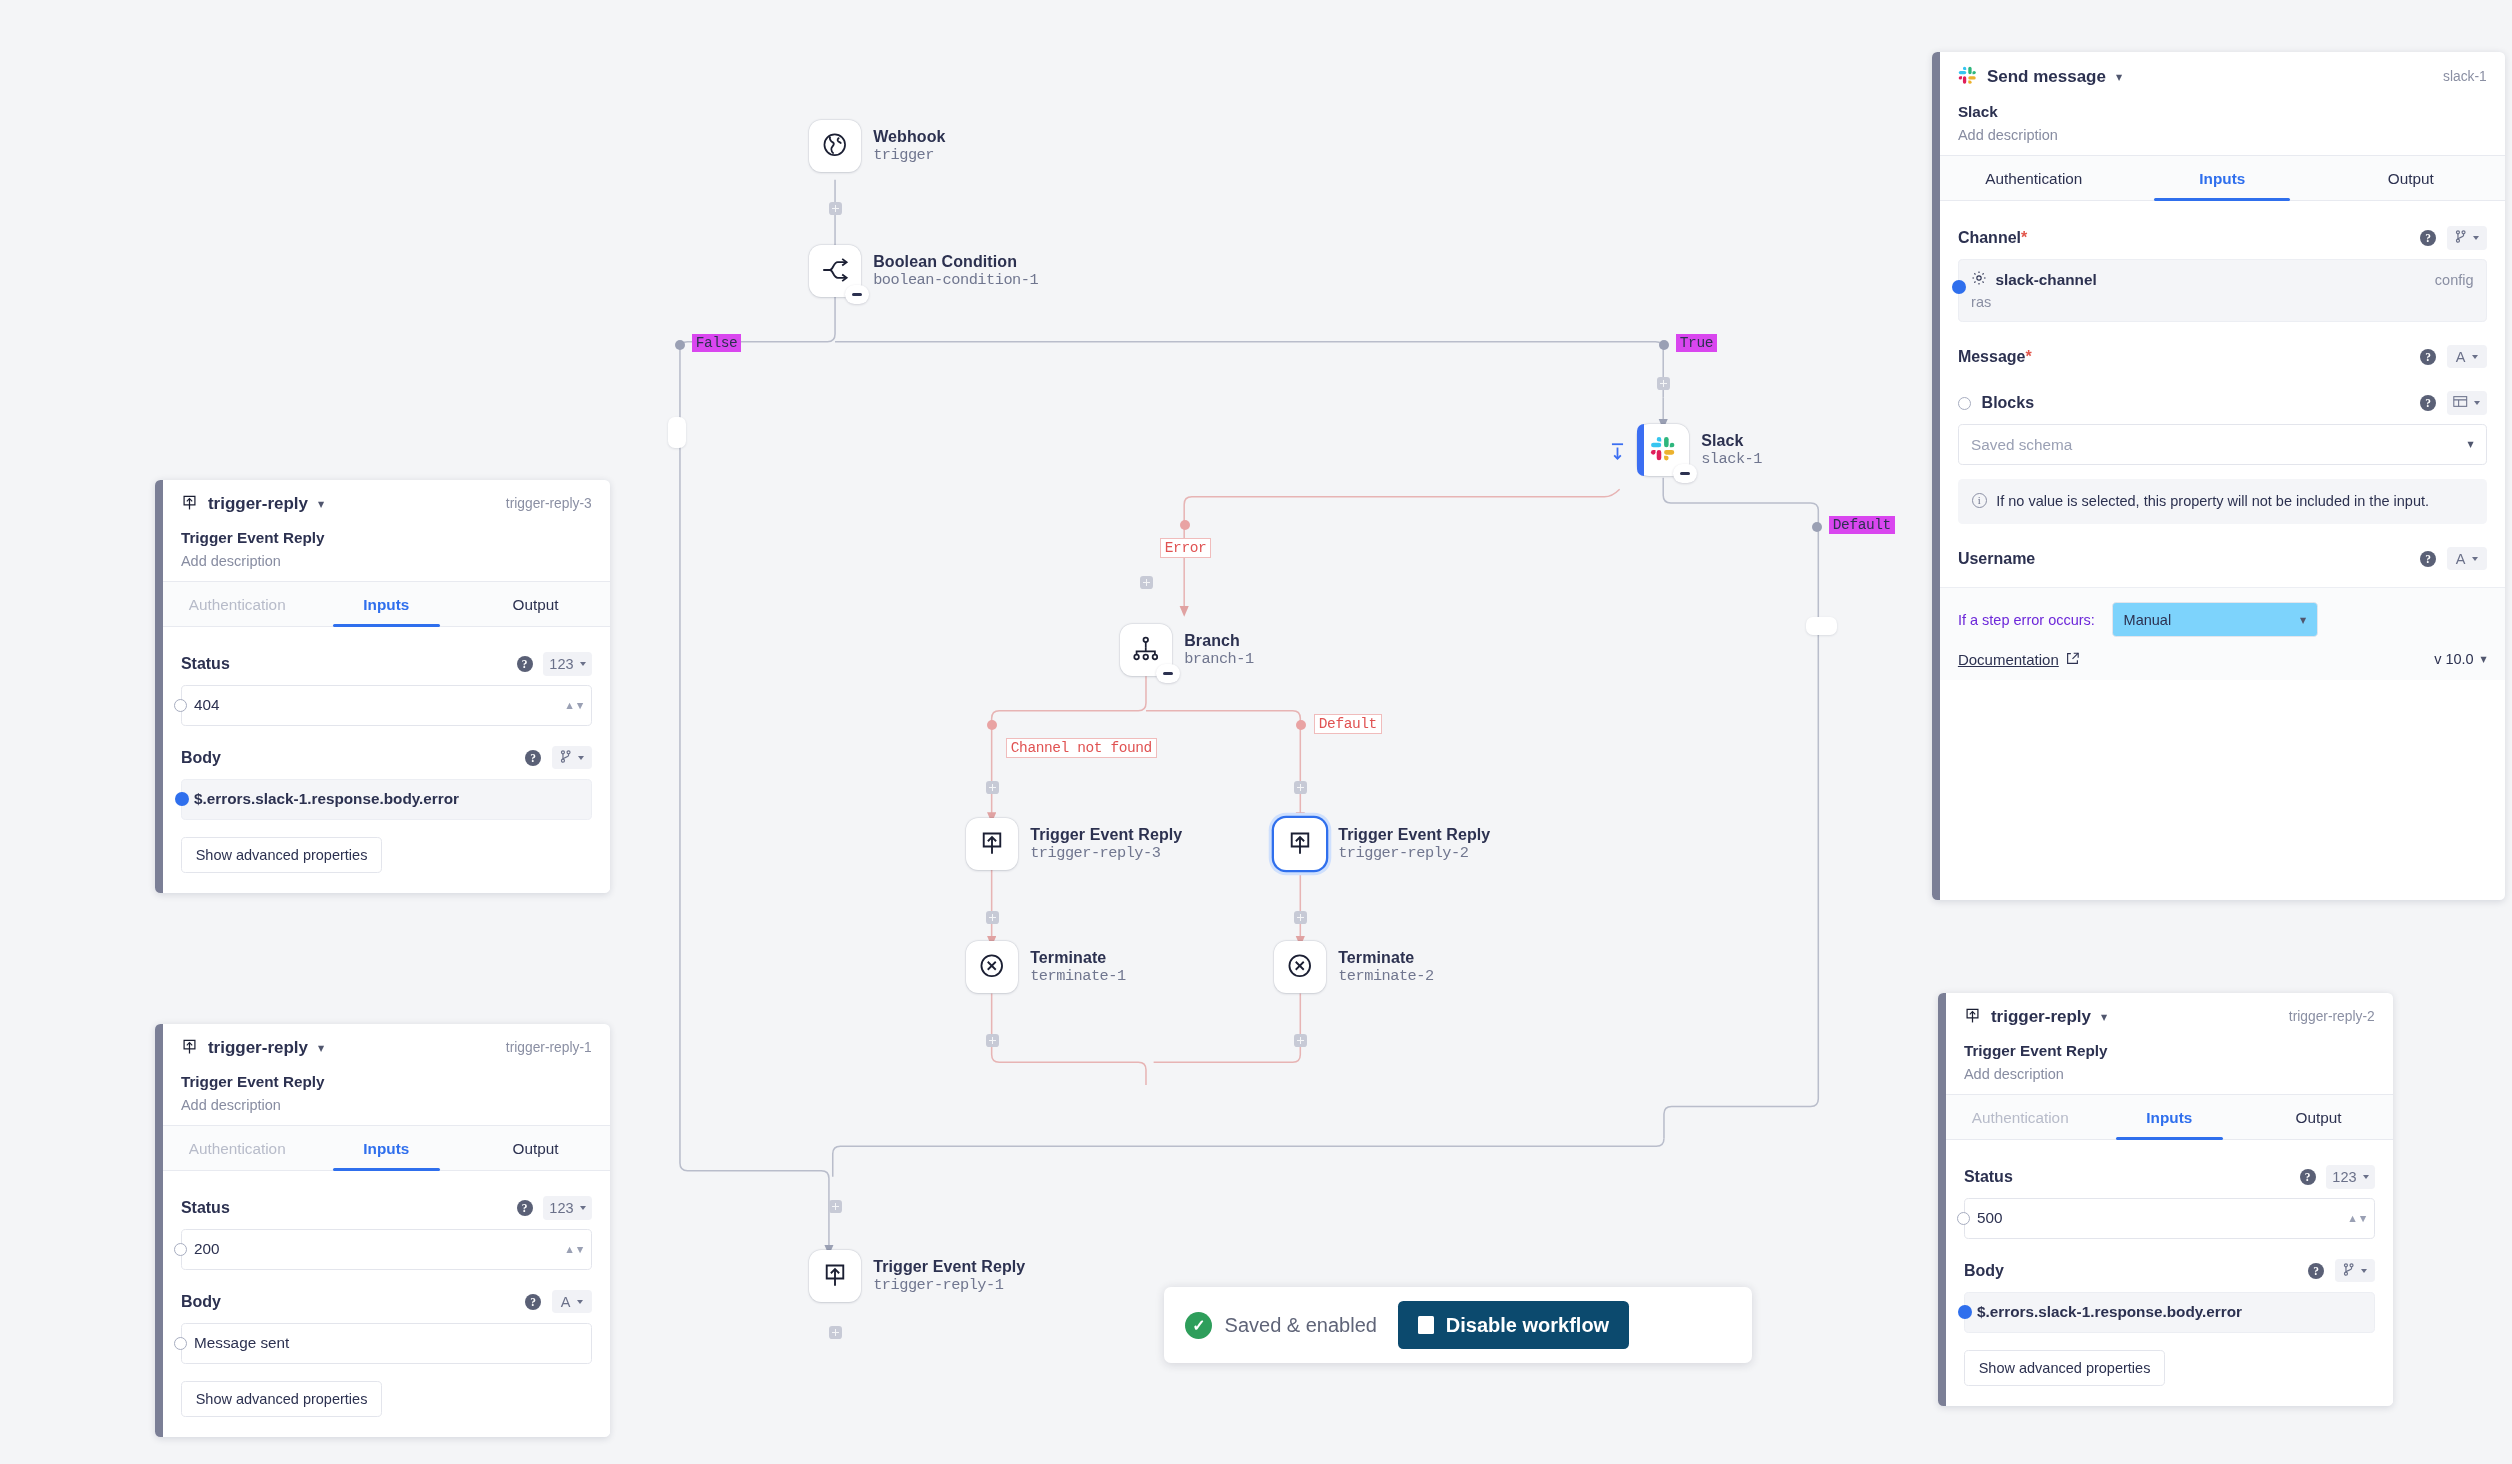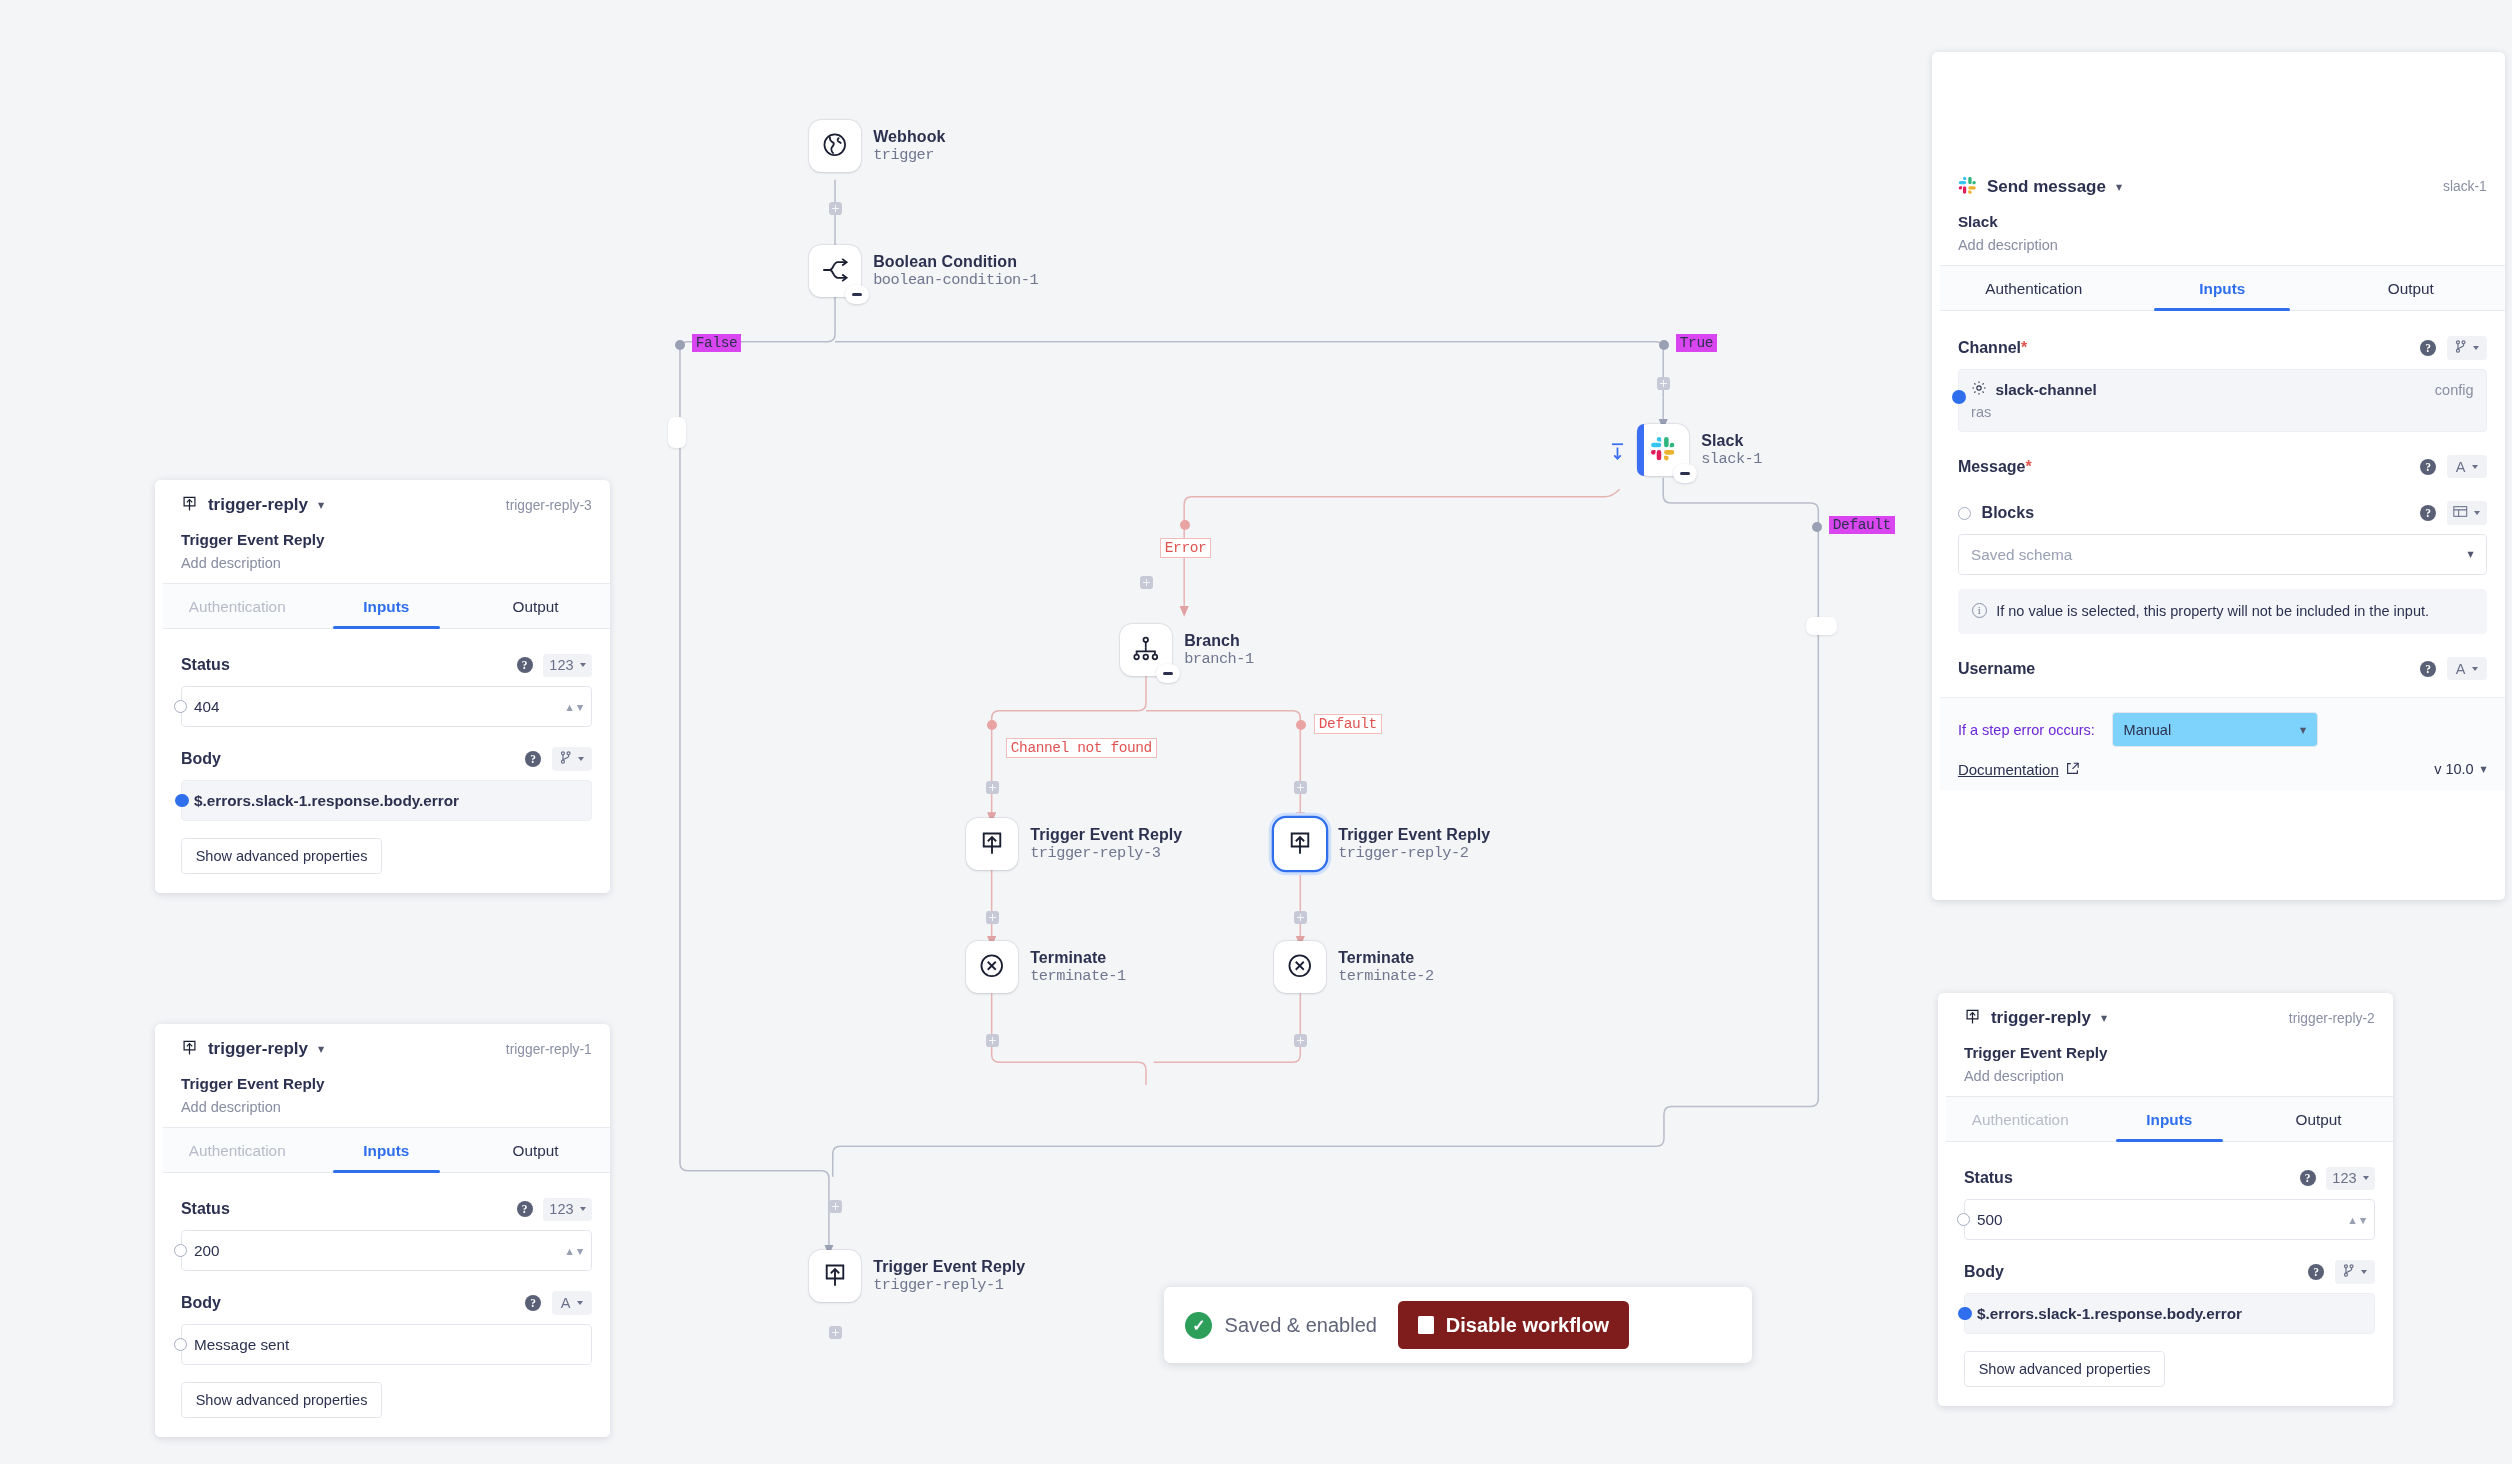--- a/index.html
+++ b/index.html
@@ -60,21 +60,21 @@
     box-shadow: 0 0.8px 2.3px rgba(25,30,60,.13);
   }
 
   
   #arrows { position:absolute; inset:0; pointer-events:none; }
 
   
   .panel {
     position: absolute; background:#fff; border-radius: 5.3px;
     box-shadow: 0 1.5px 7.6px rgba(25,30,60,.13);
-    display:flex; overflow:hidden;align-items:center;
+    display:flex; overflow:hidden;
   }
   .panel-grip { width:7.6px; background:#7b7f96; flex:0 0 auto; }
   .panel-body { flex:1 1 auto; display:flex; flex-direction:column; min-width:0; }
 
   .p-head { padding: 13.8px 18.3px 0 18.3px; }
   .p-head-row { display:flex; align-items:center; justify-content:space-between; }
   .p-head-left { display:flex; align-items:center; gap: 10px; }
   .p-head-title { font-size:17px; font-weight:700; color:#2c3150; }
   .p-head-id { font-size:13.8px; color:#8a8fa3; }
   .chev { color:#50566e; font-size:12.2px; line-height:1; }
@@ -167,21 +167,21 @@
     background:#fff; border-radius:6.9px; box-shadow:0 1.5px 9.2px rgba(25,30,60,.14);
     display:flex; align-items:center; padding: 0 21.4px; gap:21.4px;
   }
   .toast-left { display:flex; align-items:center; gap:12.2px; }
   .check-circle {
     width:27px; height:27px; border-radius:50%; background:#2e9e5b;
     display:flex; align-items:center; justify-content:center; color:#fff; font-size:16px; font-weight:700;
   }
   .toast-txt { font-size:20px; color:#5f6478; }
   .danger-btn {
-    background:#7f1d1d; color:#fff; border-radius:5.3px; padding:12.2px 20px;
+    background:#0c4a6e; color:#fff; border-radius:5.3px; padding:12.2px 20px;
     font-size:20px; font-weight:600; display:flex; align-items:center; gap:12.2px;
   }
   .stop-sq { width:15.3px; height:18.3px; background:#fff; border-radius:1.5px; }
 </style>
 </head>
 <body>
 
 <div id="canvas">
 
   <svg class="edges" viewBox="0 0 3288 1917" width="2512" height="1465">

